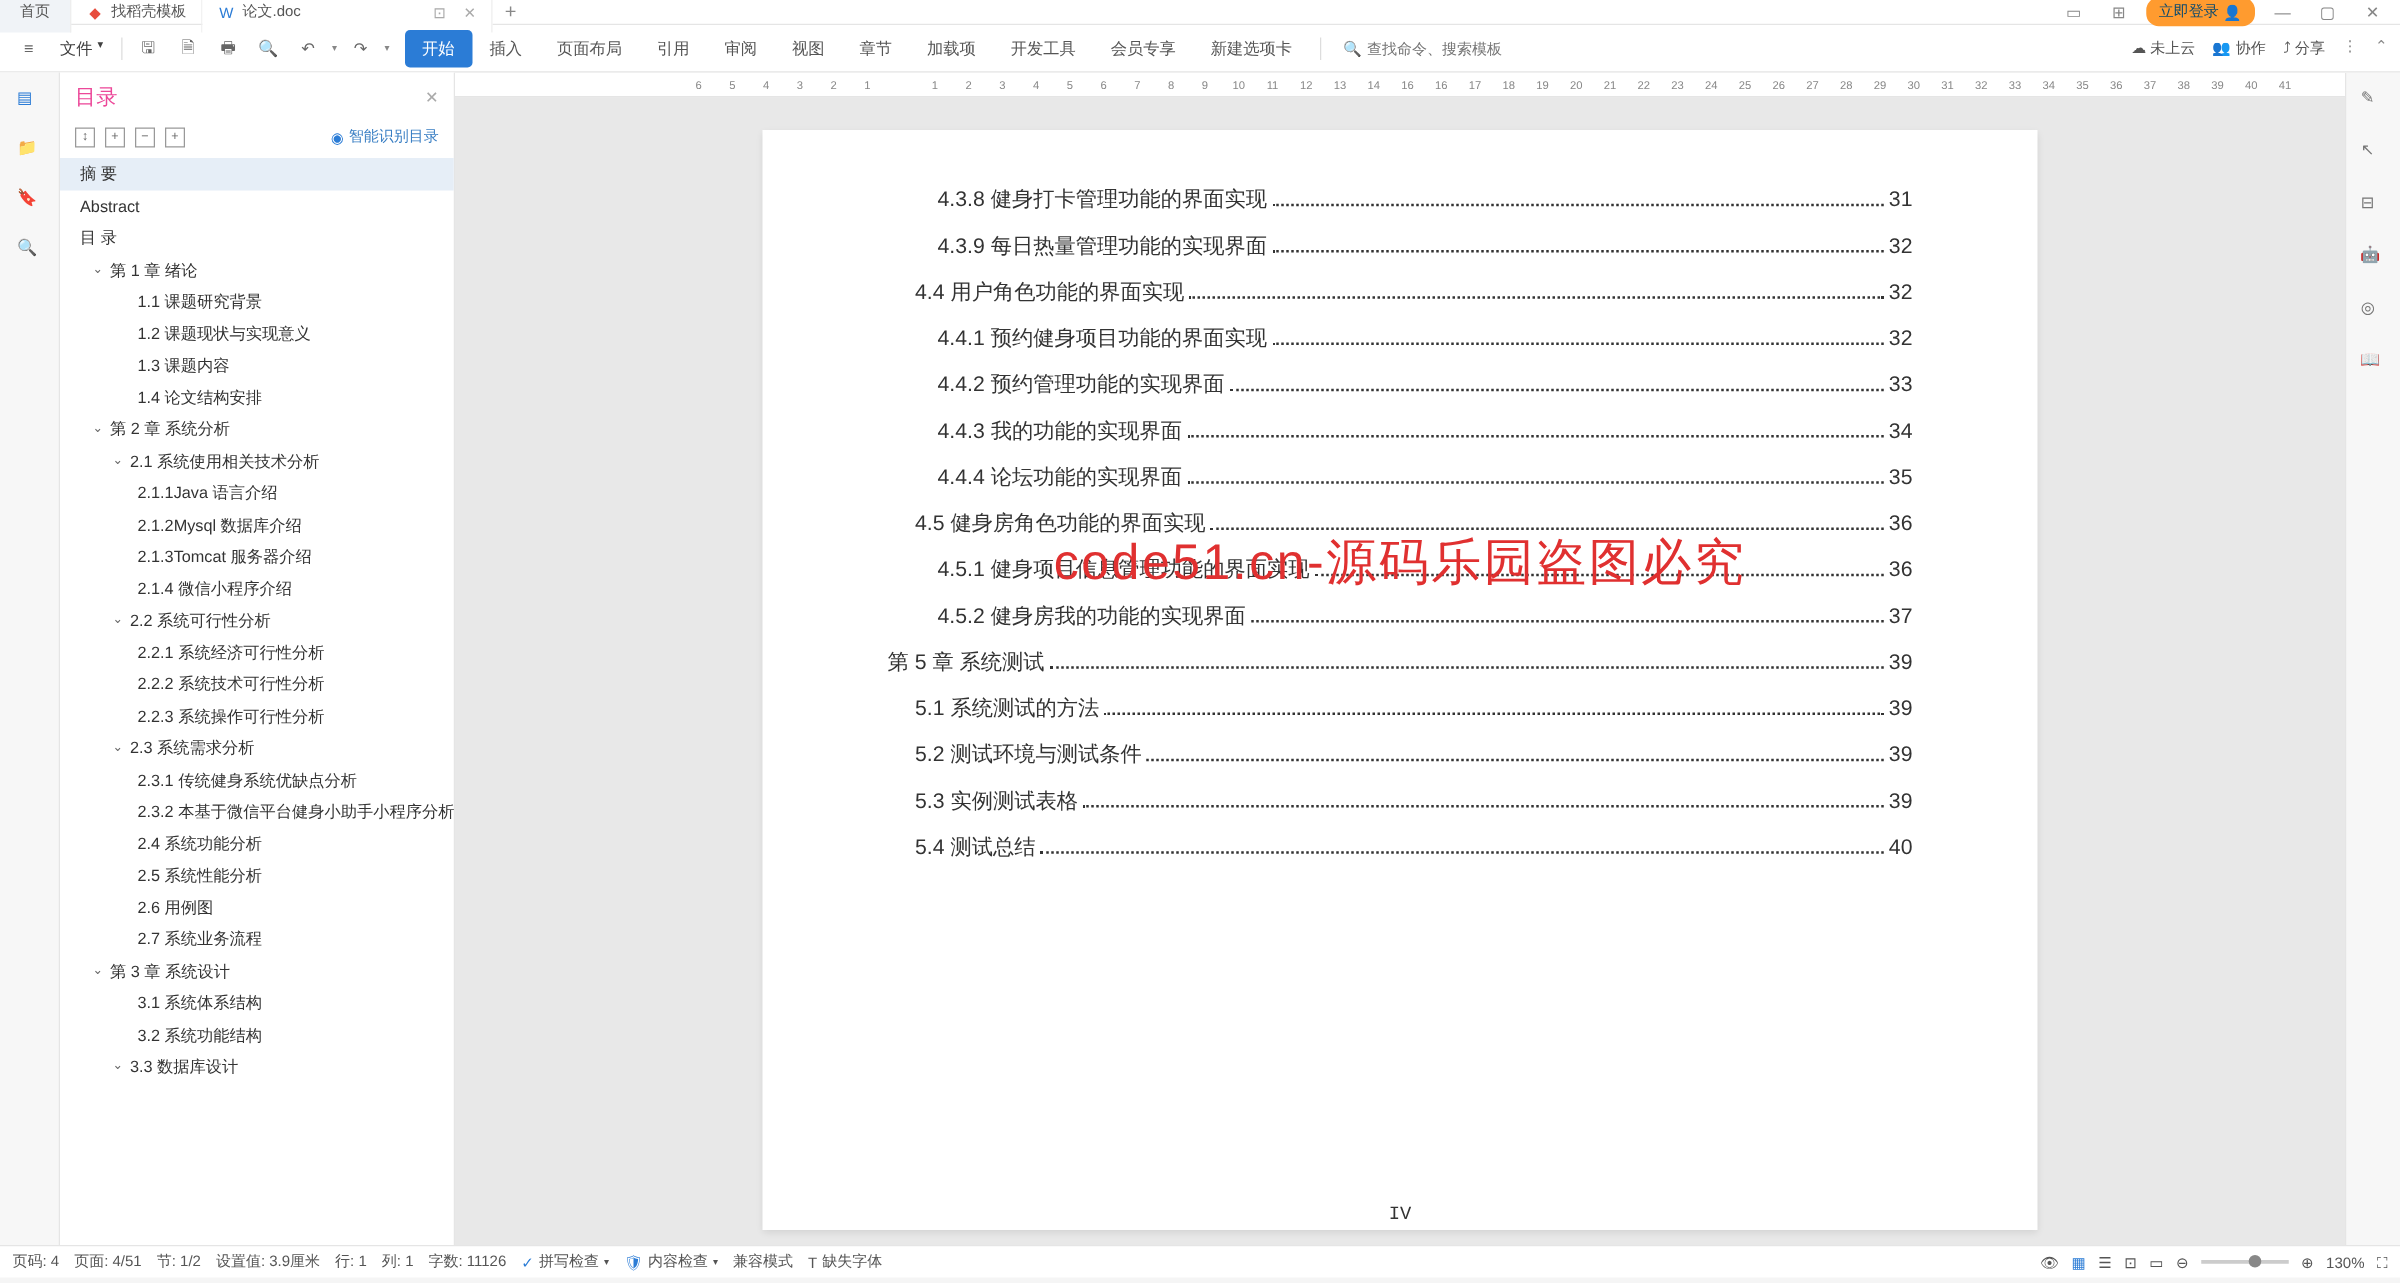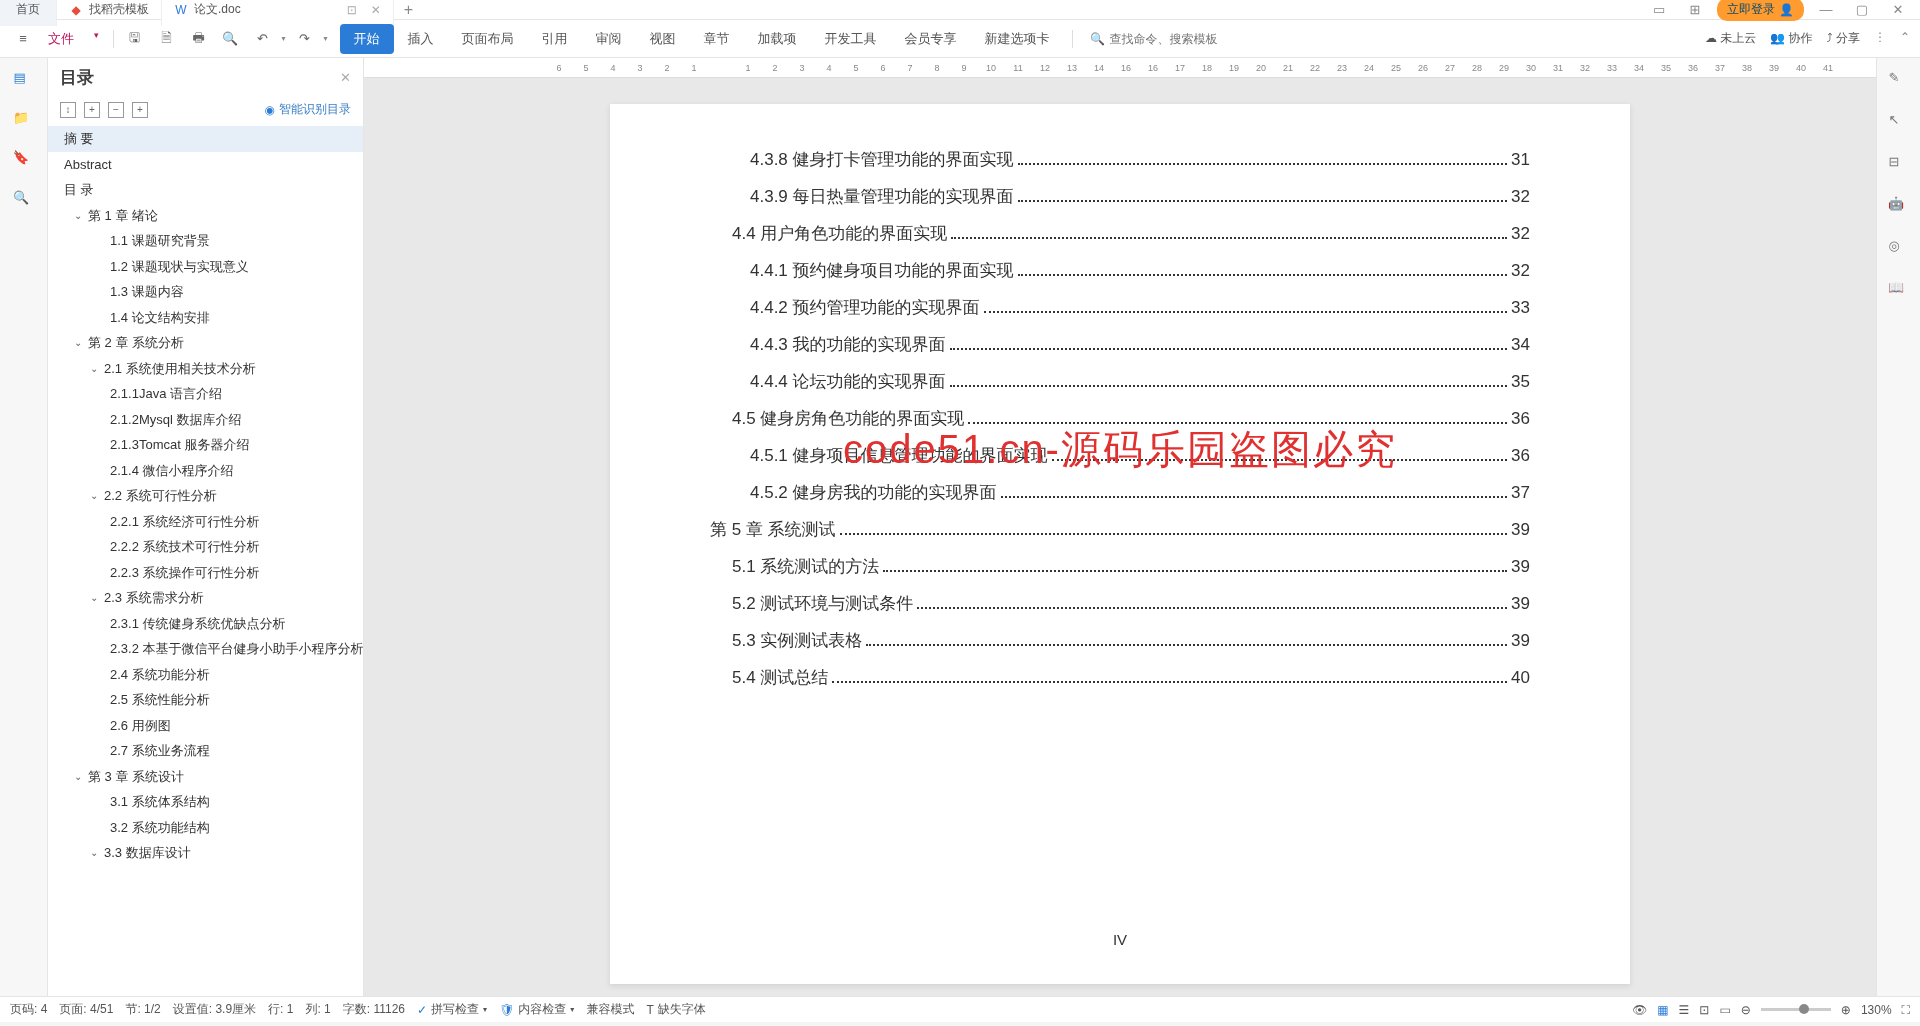--- a/index.html
+++ b/index.html
@@ -7,34 +7,34 @@
 .titlebar{height:20px;background:#fff;display:flex;align-items:center;border-bottom:1px solid #e5e5e5}
 .tab{height:32px;display:flex;align-items:center;padding:0 12px;gap:6px;font-size:12px;color:#555;border-right:1px solid #eee}
 .tab.home{background:#f0f3f7;padding:0 16px}
 .tab.active{background:#fff}
 .tab-icon{width:14px;height:14px;display:inline-flex;align-items:center;justify-content:center}
 .titlebar-right{margin-left:auto;display:flex;align-items:center;gap:8px;padding-right:8px}
 .login-btn{background:#ff9b2f;color:#0c4a6e;padding:3px 10px;border-radius:10px;font-size:12px;display:flex;align-items:center;gap:4px}
 .win-btn{width:28px;height:28px;display:flex;align-items:center;justify-content:center;color:#888}
 .menubar{height:38px;background:#fff;display:flex;align-items:center;padding:0 10px;gap:6px;border-bottom:1px solid #e5e5e5}
 .menu-icon-btn{width:26px;height:26px;display:flex;align-items:center;justify-content:center;color:#666}
-.file-btn{display:flex;align-items:flex-start;gap:20px;font-size:13px;color:#be185d;padding:0 6px}
+.file-btn{display:flex;align-items:flex-start;gap:4px;font-size:13px;color:#404040;padding:0 6px}
 .divider{width:1px;height:18px;background:#ddd;margin:0 2px}
 .menu-tabs{display:flex;gap:0;margin-left:6px}
 .menu-tab{padding:6px 14px;font-size:13px;color:#555;cursor:pointer}
 .menu-tab.active{background:#2b7cd6;color:#fff;border-radius:4px}
 .search-box{margin-left:10px;display:flex;align-items:center;gap:4px;color:#999;font-size:12px}
 .search-box input{border:none;outline:none;font-size:12px;width:120px}
 .menubar-right{margin-left:auto;display:flex;align-items:flex-start;gap:14px;font-size:12px;color:#555}
 .main{display:flex;height:938px}
 .left-rail{width:48px;background:#f7f7f7;border-right:1px solid #e5e5e5;display:flex;flex-direction:column;align-items:center;padding-top:12px;gap:20px}
 .rail-icon{width:20px;height:20px;color:#777}
 .outline-panel{width:316px;background:#fff;border-right:1px solid #e5e5e5;display:flex;flex-direction:column}
 .outline-header{display:flex;align-items:center;justify-content:space-between;padding:8px 12px}
-.outline-title{font-size:17px;font-weight:700;color:#404040}
+.outline-title{font-size:17px;font-weight:400;color:#ec4899}
 .outline-tools{display:flex;align-items:center;padding:4px 12px 8px;gap:8px}
 .tool-icon{width:16px;height:16px;border:1px solid #999;display:flex;align-items:center;justify-content:center;font-size:10px;color:#666}
 .smart-toc{margin-left:auto;display:flex;align-items:center;gap:4px;font-size:12px;color:#3a7fc4}
 .outline-list{flex:1;overflow-y:auto;font-size:13px;line-height:1.5}
 .ol-item{padding:3px 0 3px 16px;cursor:pointer;white-space:nowrap}
 .ol-item.selected{background:#e6eef7}
 .ol-item.l1{padding-left:26px;display:flex;align-items:center;gap:4px}
 .ol-item.l2{padding-left:42px;display:flex;align-items:center;gap:4px}
 .ol-item.l3{padding-left:62px}
 .ol-item.l4{padding-left:62px}
@@ -44,21 +44,21 @@
 .ruler span{width:10px;text-align:center}
 .page{width:1020px;background:#fff;margin:26px auto;padding:30px 100px 60px;min-height:880px;box-shadow:0 2px 6px rgba(0,0,0,0.1);position:relative}
 .toc-line{display:flex;align-items:baseline;font-size:17px;color:#333;margin:14px 0;font-family:"SimSun",serif}
 .toc-line.l3{padding-left:40px}
 .toc-line.l2{padding-left:22px}
 .toc-line.l1{padding-left:0}
 .toc-text{white-space:nowrap}
 .toc-dots{flex:1;border-bottom:2px dotted #333;margin:0 4px 4px}
 .toc-page{white-space:nowrap}
 .watermark{position:absolute;top:318px;left:100px;right:100px;font-size:40px;color:#e03030;font-weight:400;text-align:center;pointer-events:none;letter-spacing:2px}
-.page-num{position:absolute;bottom:36px;left:50%;transform:translateX(-50%);font-size:15px;font-family:Liberation Sans, sans-serif;color:#333}
+.page-num{position:absolute;bottom:4px;left:50%;transform:translateX(-50%);font-size:15px;font-family:Liberation Mono, monospace;color:#333}
 .right-rail{width:44px;background:#f7f7f7;border-left:1px solid #e5e5e5;display:flex;flex-direction:column;align-items:center;padding-top:12px;gap:22px}
 .statusbar{height:26px;background:#fff;border-top:1px solid #e5e5e5;display:flex;align-items:center;padding:0 10px;font-size:12px;color:#555;gap:12px}
 .statusbar-right{margin-left:auto;display:flex;align-items:center;gap:10px}
 .status-item{display:flex;align-items:center;gap:4px}
 .zoom-slider{width:70px;height:3px;background:#ccc;position:relative}
 .zoom-slider::after{content:"";position:absolute;left:55%;top:-4px;width:10px;height:10px;border-radius:50%;background:#888}
 .plus-tab{padding:0 10px;color:#888;font-size:16px}
 </style>
 </head>
 <body>

